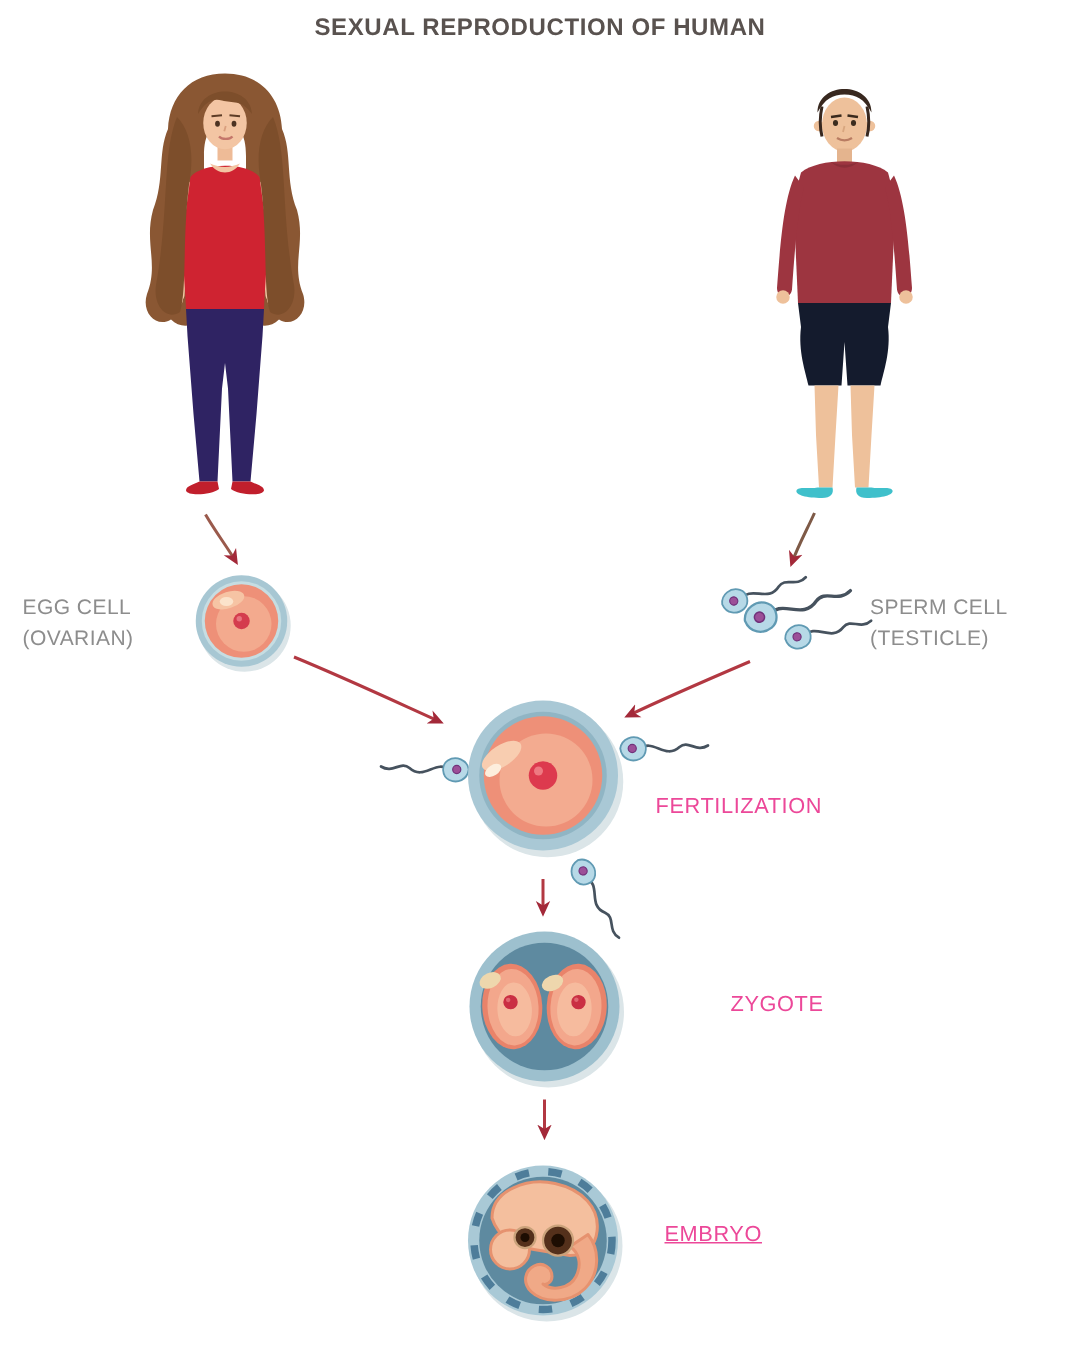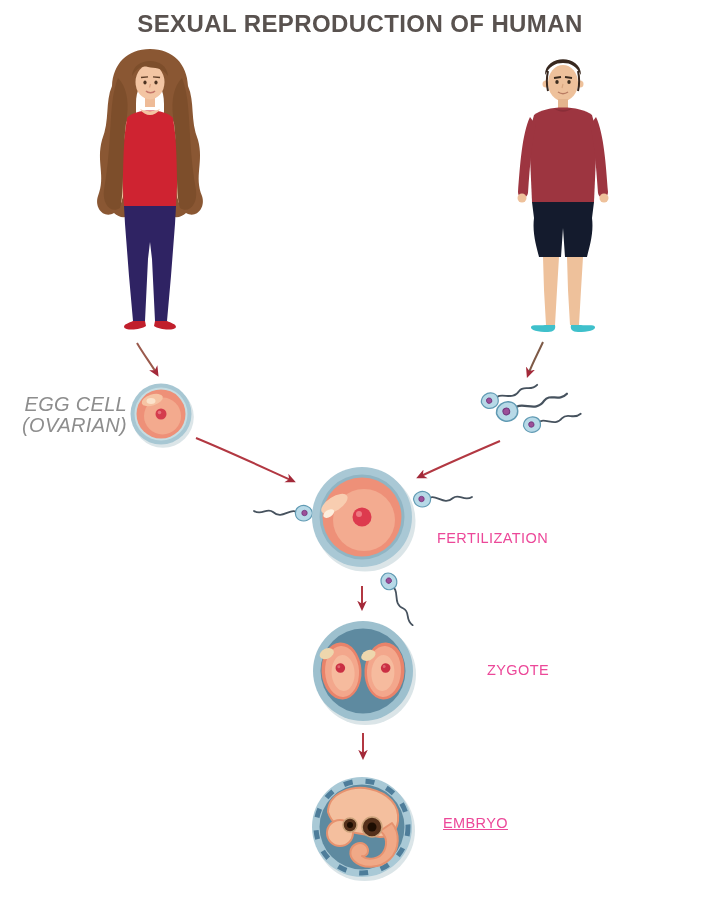--- a/index.html
+++ b/index.html
@@ -2,26 +2,25 @@
 <html><head>
 <meta charset="utf-8">
 <style>
   html,body{margin:0;padding:0;background:#fff;}
   .canvas{
     position:relative;width:720px;height:899px;background:#ffffff;overflow:hidden;
     font-family:"Liberation Sans",sans-serif;
   }
   .title{
     position:absolute;top:10px;left:0;width:720px;text-align:center;
-    font-size:24px;font-weight:bold;letter-spacing:.4px;color:#59524f;
+    font-size:16px;font-weight:bold;letter-spacing:.4px;color:#59524f;
   }
   .cell-label{
-    position:absolute;text-align:right;font-size:20px;line-height:21px;color:#8d8d8d;
+    position:absolute;text-align:left;font-size:14px;line-height:21px;color:#8d8d8d;
     letter-spacing:.3px;
-    font-style:italic;
   }
   .cell-label span{display:block;}
   .stage-label{
     position:absolute;font-size:14.5px;color:#ec4899;letter-spacing:.4px;
   }
   .lbl-egg{left:15px;top:394px;width:112px;}
   .lbl-sperm{left:580px;top:394px;width:112px;}
   .lbl-fert{left:437px;top:530px;}
   .lbl-zygote{left:443px;top:662px;margin-left:44px;}
   .lbl-embryo{left:443px;top:815px;text-decoration:underline;}
@@ -174,18 +173,22 @@
       <circle cx="10" cy="0" r="10" fill="#54301b" stroke="#caa27b" stroke-width="1.5"></circle>
       <circle cx="10" cy="0" r="4.5" fill="#1d0d02"></circle>
     </g>
   </svg>
 
   <div class="cell-label lbl-egg">
     <span>EGG CELL</span>
     <span>(OVARIAN)</span>
   </div>
 
+  <div class="cell-label lbl-sperm">
+    <span>SPERM CELL</span>
+    <span>(TESTICLE)</span>
+  </div>
 
   <div class="stage-label lbl-fert">FERTILIZATION</div>
   <div class="stage-label lbl-zygote">ZYGOTE</div>
   <div class="stage-label lbl-embryo">EMBRYO</div>
 
 </div>
 
 </body></html>

